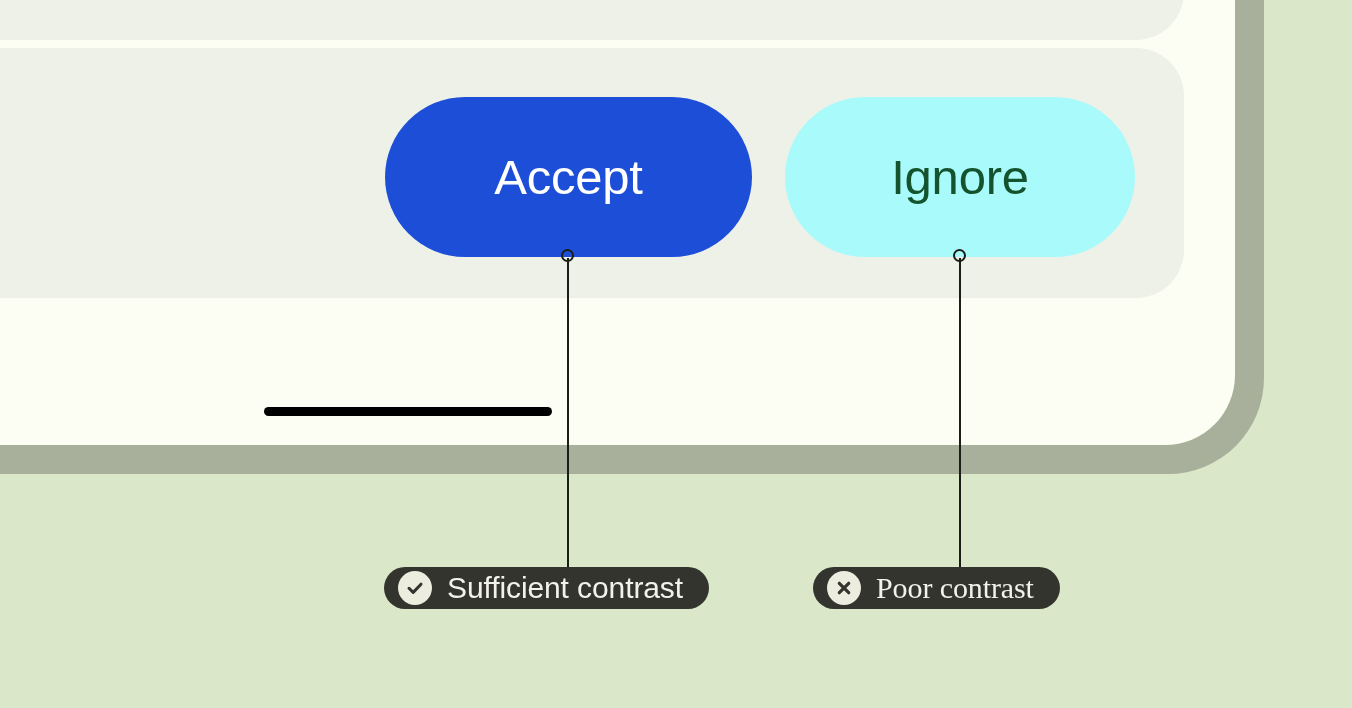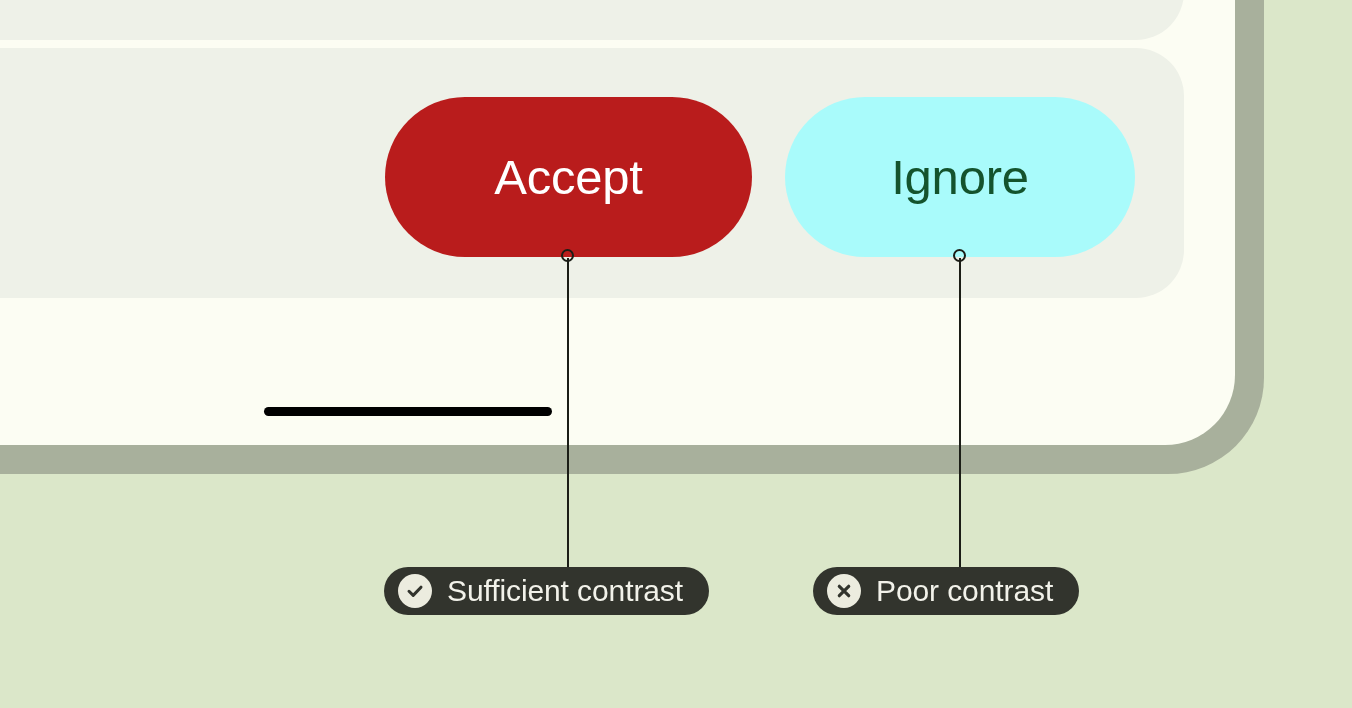--- a/index.html
+++ b/index.html
@@ -76,21 +76,21 @@
     font-weight: 400;
     letter-spacing: -0.2px;
     padding: 0;
     cursor: pointer;
   }
   .btn-accept {
     left: 725px;
     top: 397px;
     width: 367px;
     height: 160px;
-    background: #b91c1c;
+    background: #1d4ed8;
     color: #ffffff;
   }
   .btn-ignore {
     left: 1125px;
     top: 397px;
     width: 350px;
     height: 160px;
     background: #a9fbfb;
     color: #14532d;
   }
@@ -132,28 +132,28 @@
     box-sizing: border-box;
   }
   .dot-left  { left: 561px; top: 249px; }
   .dot-right { left: 953px; top: 249px; }
 
   
   .pill {
     position: absolute;
     display: flex;
     align-items: center;
-    height: 48px;
+    height: 42px;
     background: #32342d;
     border-radius: 999px;
     padding: 0 26px 0 14px;
     box-sizing: border-box;
   }
   .pill-sufficient { left: 384px; top: 567px; }
-  .pill-poor       { left: 813px; top: 567px; }
+  .pill-poor       { left: 813px; top: 567px; font-family: Liberation Serif, serif; }
 
   .pill-icon {
     width: 34px;
     height: 34px;
     border-radius: 50%;
     background: #ececdf;
     display: flex;
     align-items: center;
     justify-content: center;
     flex: none;

